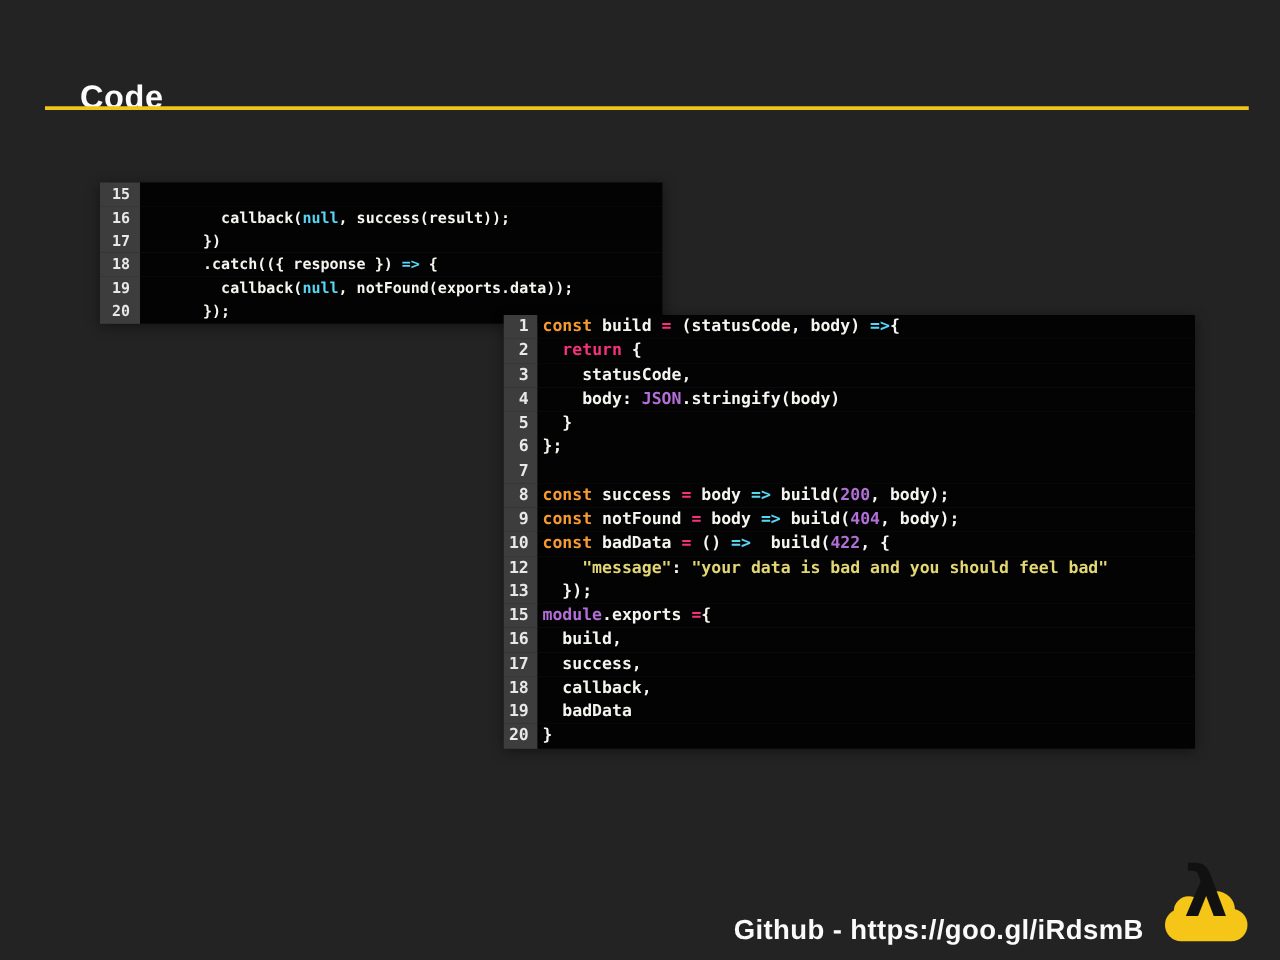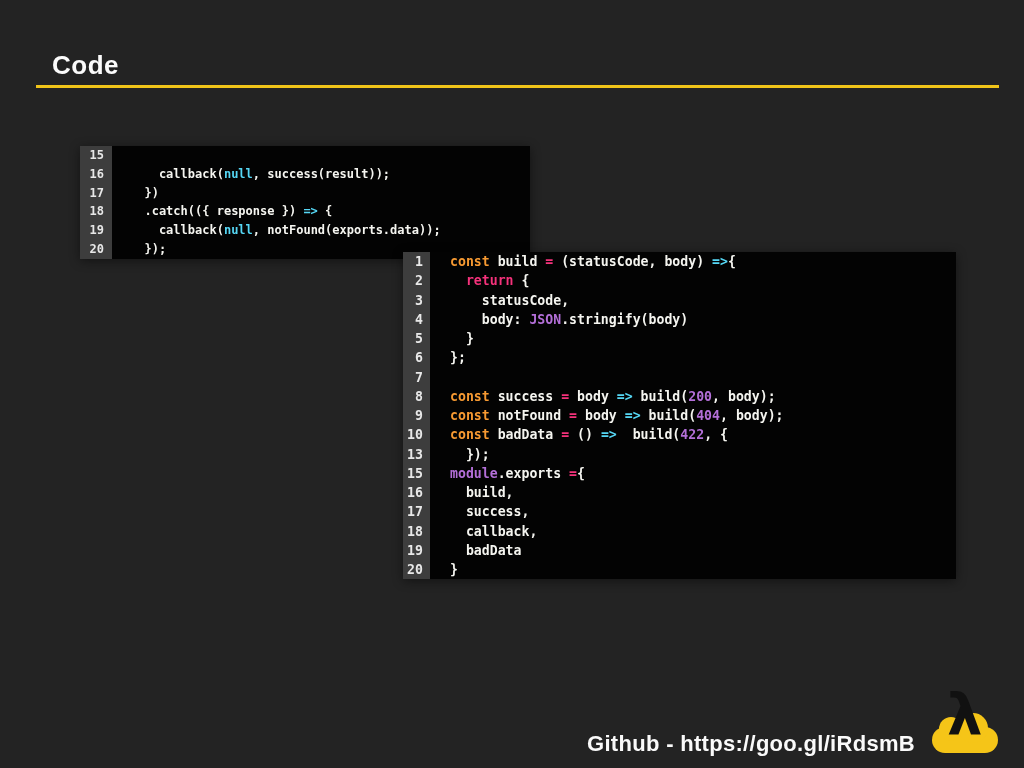--- a/index.html
+++ b/index.html
@@ -6,21 +6,21 @@
   body{
     width:1024px;height:768px;overflow:hidden;
     background:var(--slide-bg,#232323);
     font-family:"Liberation Sans",sans-serif;
     position:relative;
   }
   .slide{position:absolute;inset:0;}
 
   
   .title{
-    position:absolute;left:48px;top:46px;margin:4px;
+    position:absolute;left:48px;top:46px;margin:16px;
     font-size:26px;line-height:30px;font-weight:bold;
     letter-spacing:.5px;color:#fbfbfb;
   }
   .title-rule{
     position:absolute;left:36px;top:85px;width:963px;height:3px;
     background:var(--accent,#f0c419);
   }
 
   
   .code-window{
@@ -35,24 +35,24 @@
     background:var(--gutter-bg,#3d3d3d);
     color:var(--gutter-fg,#e8e8e8);
   }
   .codetext{
     flex:1 1 auto;white-space:pre;
     background:var(--code-bg,#030303);
     color:var(--fg,#f5f5f0);
   }
   .cb1{left:80px;top:146px;width:450px;font-size:12px;line-height:18.8px;}
   .cb1 .ln{width:24px;padding-right:8px;}
-  .cb1 .codetext{padding-left:18px;}
+  .cb1 .codetext{padding-left:36px;}
   .cb2{left:403px;top:252px;width:553px;font-size:13.2px;line-height:19.25px;}
   .cb2 .ln{width:20px;padding-right:7px;}
-  .cb2 .codetext{padding-left:20px;}
+  .cb2 .codetext{padding-left:4px;}
 
   .tok-fg{color:var(--fg,#f5f5f0);}
   .tok-kw{color:var(--kw,#f79a32);}
   .tok-op{color:var(--op,#f5327b);}
   .tok-arrow{color:var(--arrow,#56d7f5);}
   .tok-num{color:var(--num,#b36fd8);}
   .tok-str{color:var(--str,#e3d774);}
 
   
   .footer{
@@ -150,20 +150,24 @@
         <span class="ln">8</span>
         <span class="codetext"><span class="tok-kw">const</span><span class="tok-fg"> success </span><span class="tok-op">=</span><span class="tok-fg"> body </span><span class="tok-arrow">=&gt;</span><span class="tok-fg"> build(</span><span class="tok-num">200</span><span class="tok-fg">, body);</span></span>
       </div>
       <div class="line">
         <span class="ln">9</span>
         <span class="codetext"><span class="tok-kw">const</span><span class="tok-fg"> notFound </span><span class="tok-op">=</span><span class="tok-fg"> body </span><span class="tok-arrow">=&gt;</span><span class="tok-fg"> build(</span><span class="tok-num">404</span><span class="tok-fg">, body);</span></span>
       </div>
       <div class="line">
         <span class="ln">10</span>
         <span class="codetext"><span class="tok-kw">const</span><span class="tok-fg"> badData </span><span class="tok-op">=</span><span class="tok-fg"> () </span><span class="tok-arrow">=&gt;</span><span class="tok-fg">  build(</span><span class="tok-num">422</span><span class="tok-fg">, {</span></span>
+      </div>
+      <div class="line">
+        <span class="ln">12</span>
+        <span class="codetext"><span class="tok-str">    "message"</span><span class="tok-fg">: </span><span class="tok-str">"your data is bad and you should feel bad"</span></span>
       </div>
       <div class="line">
         <span class="ln">13</span>
         <span class="codetext"><span class="tok-fg">  });</span></span>
       </div>
       <div class="line">
         <span class="ln">15</span>
         <span class="codetext"><span class="tok-num">module</span><span class="tok-fg">.exports </span><span class="tok-op">=</span><span class="tok-fg">{</span></span>
       </div>
       <div class="line">

